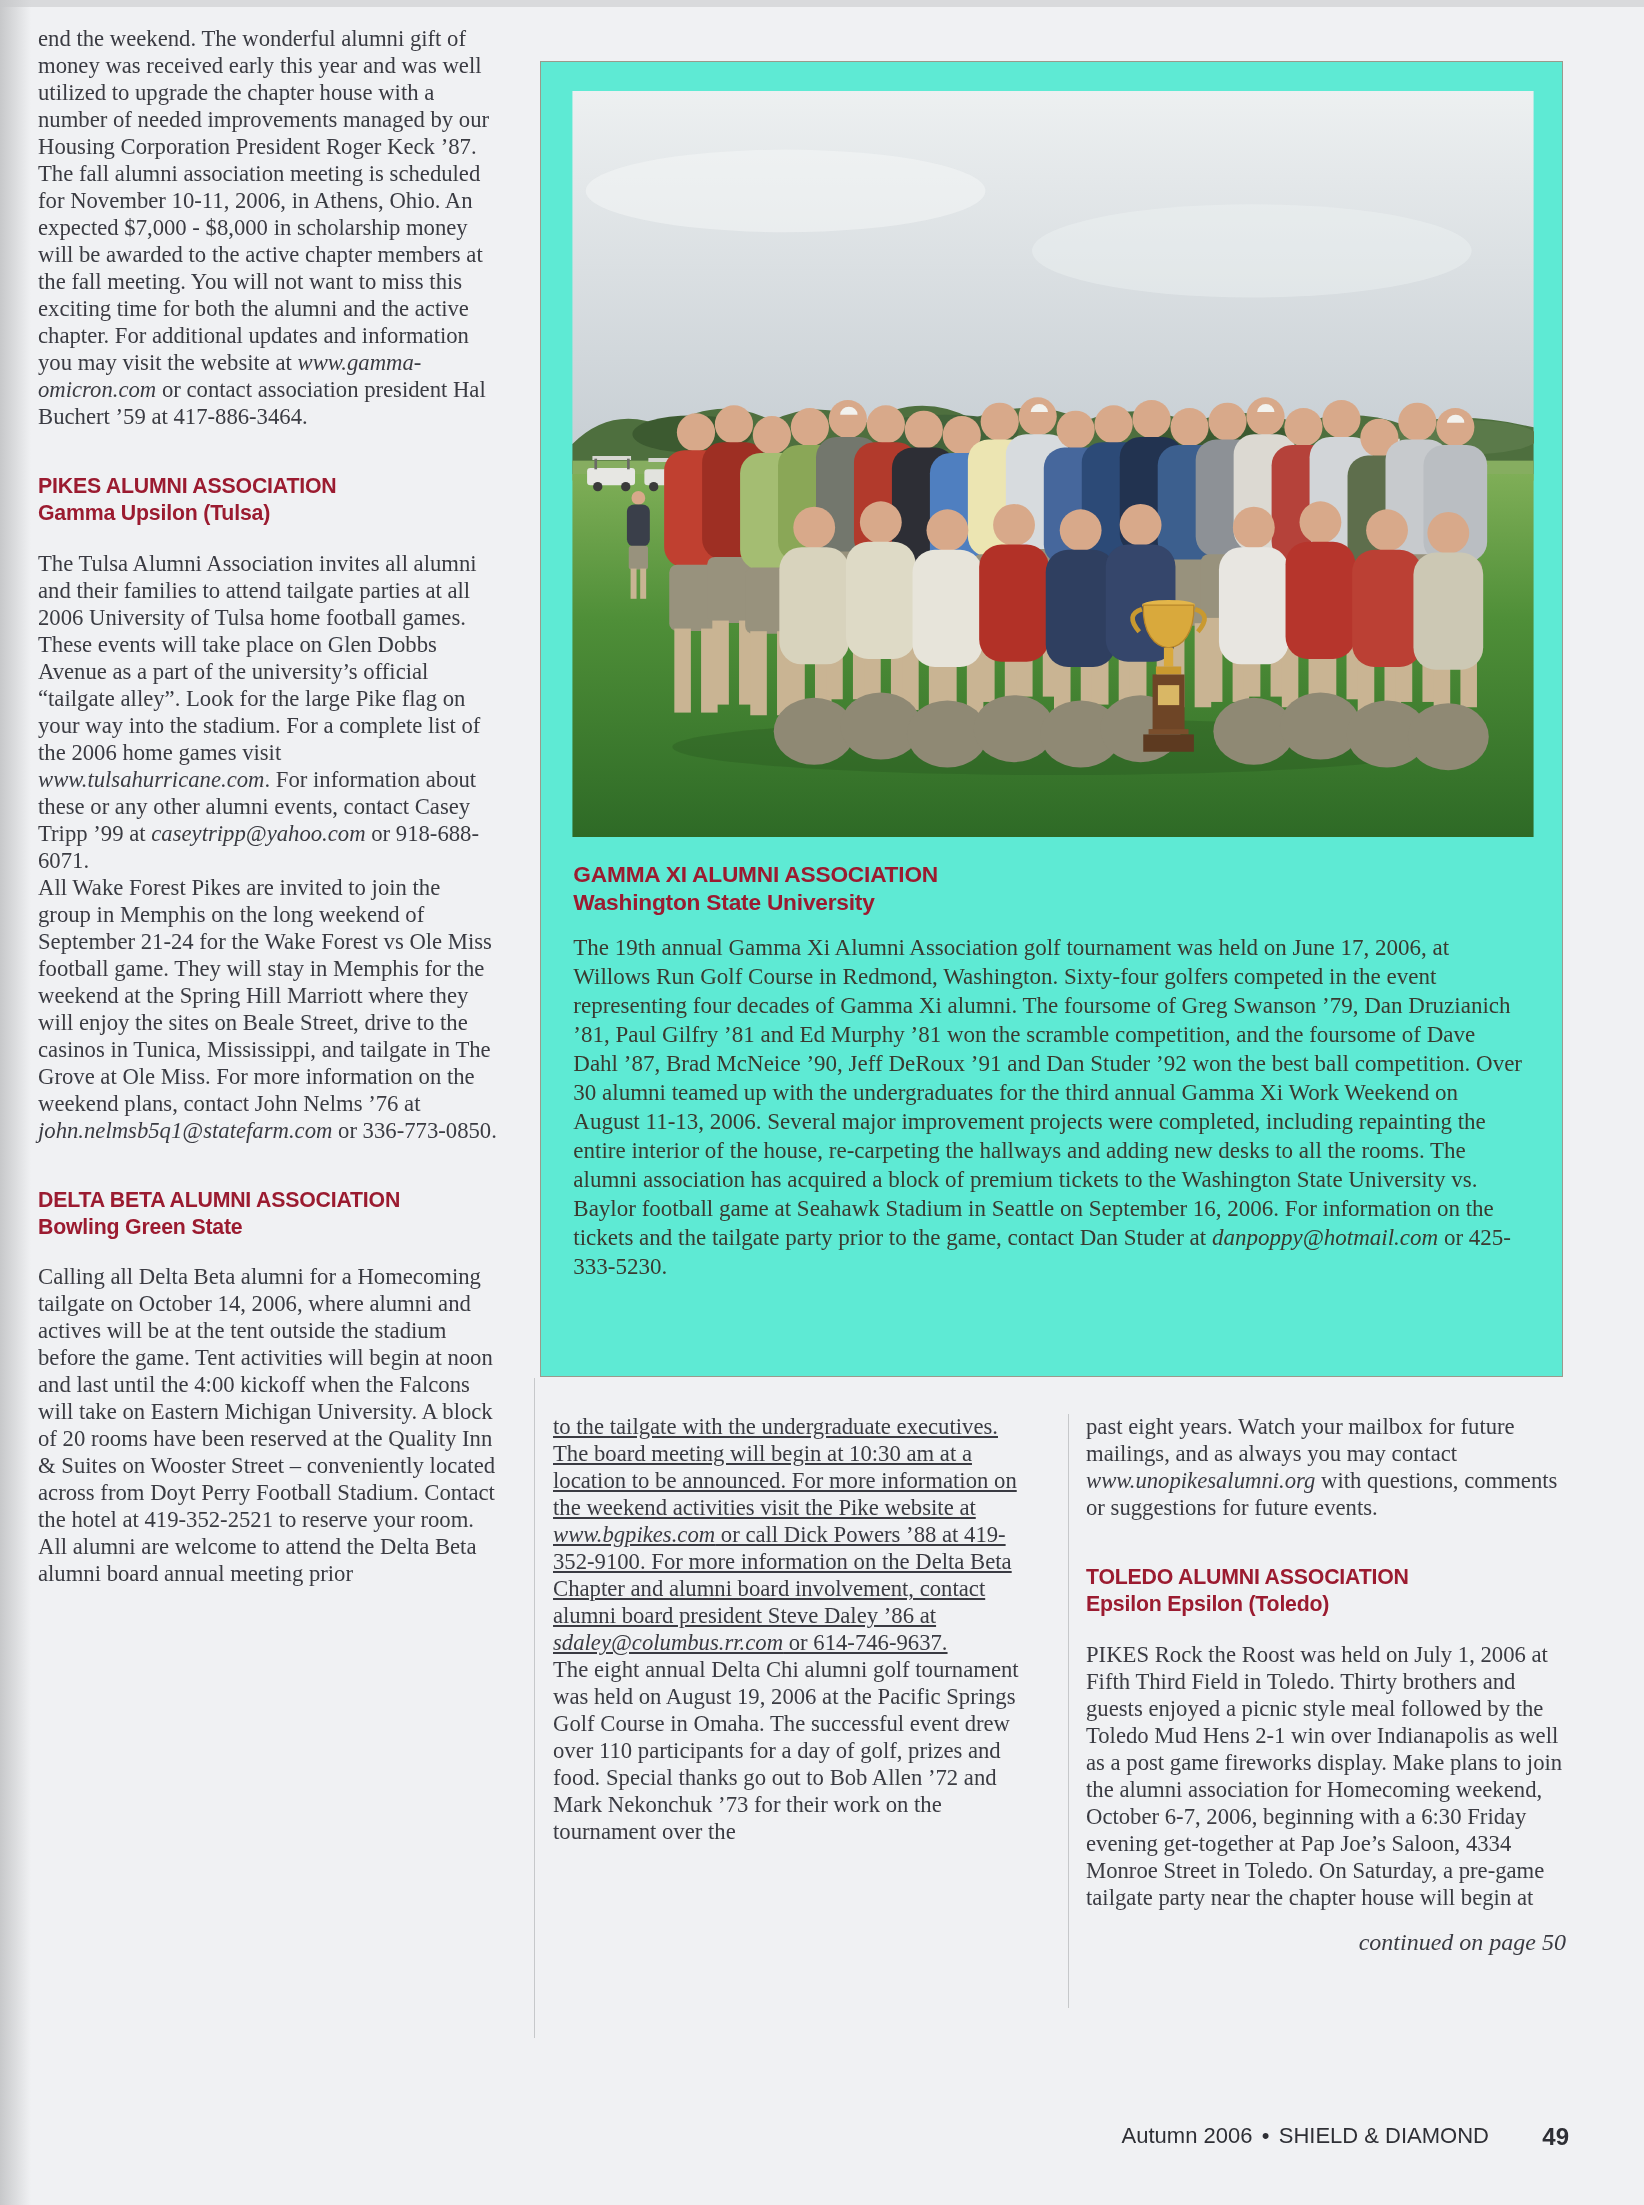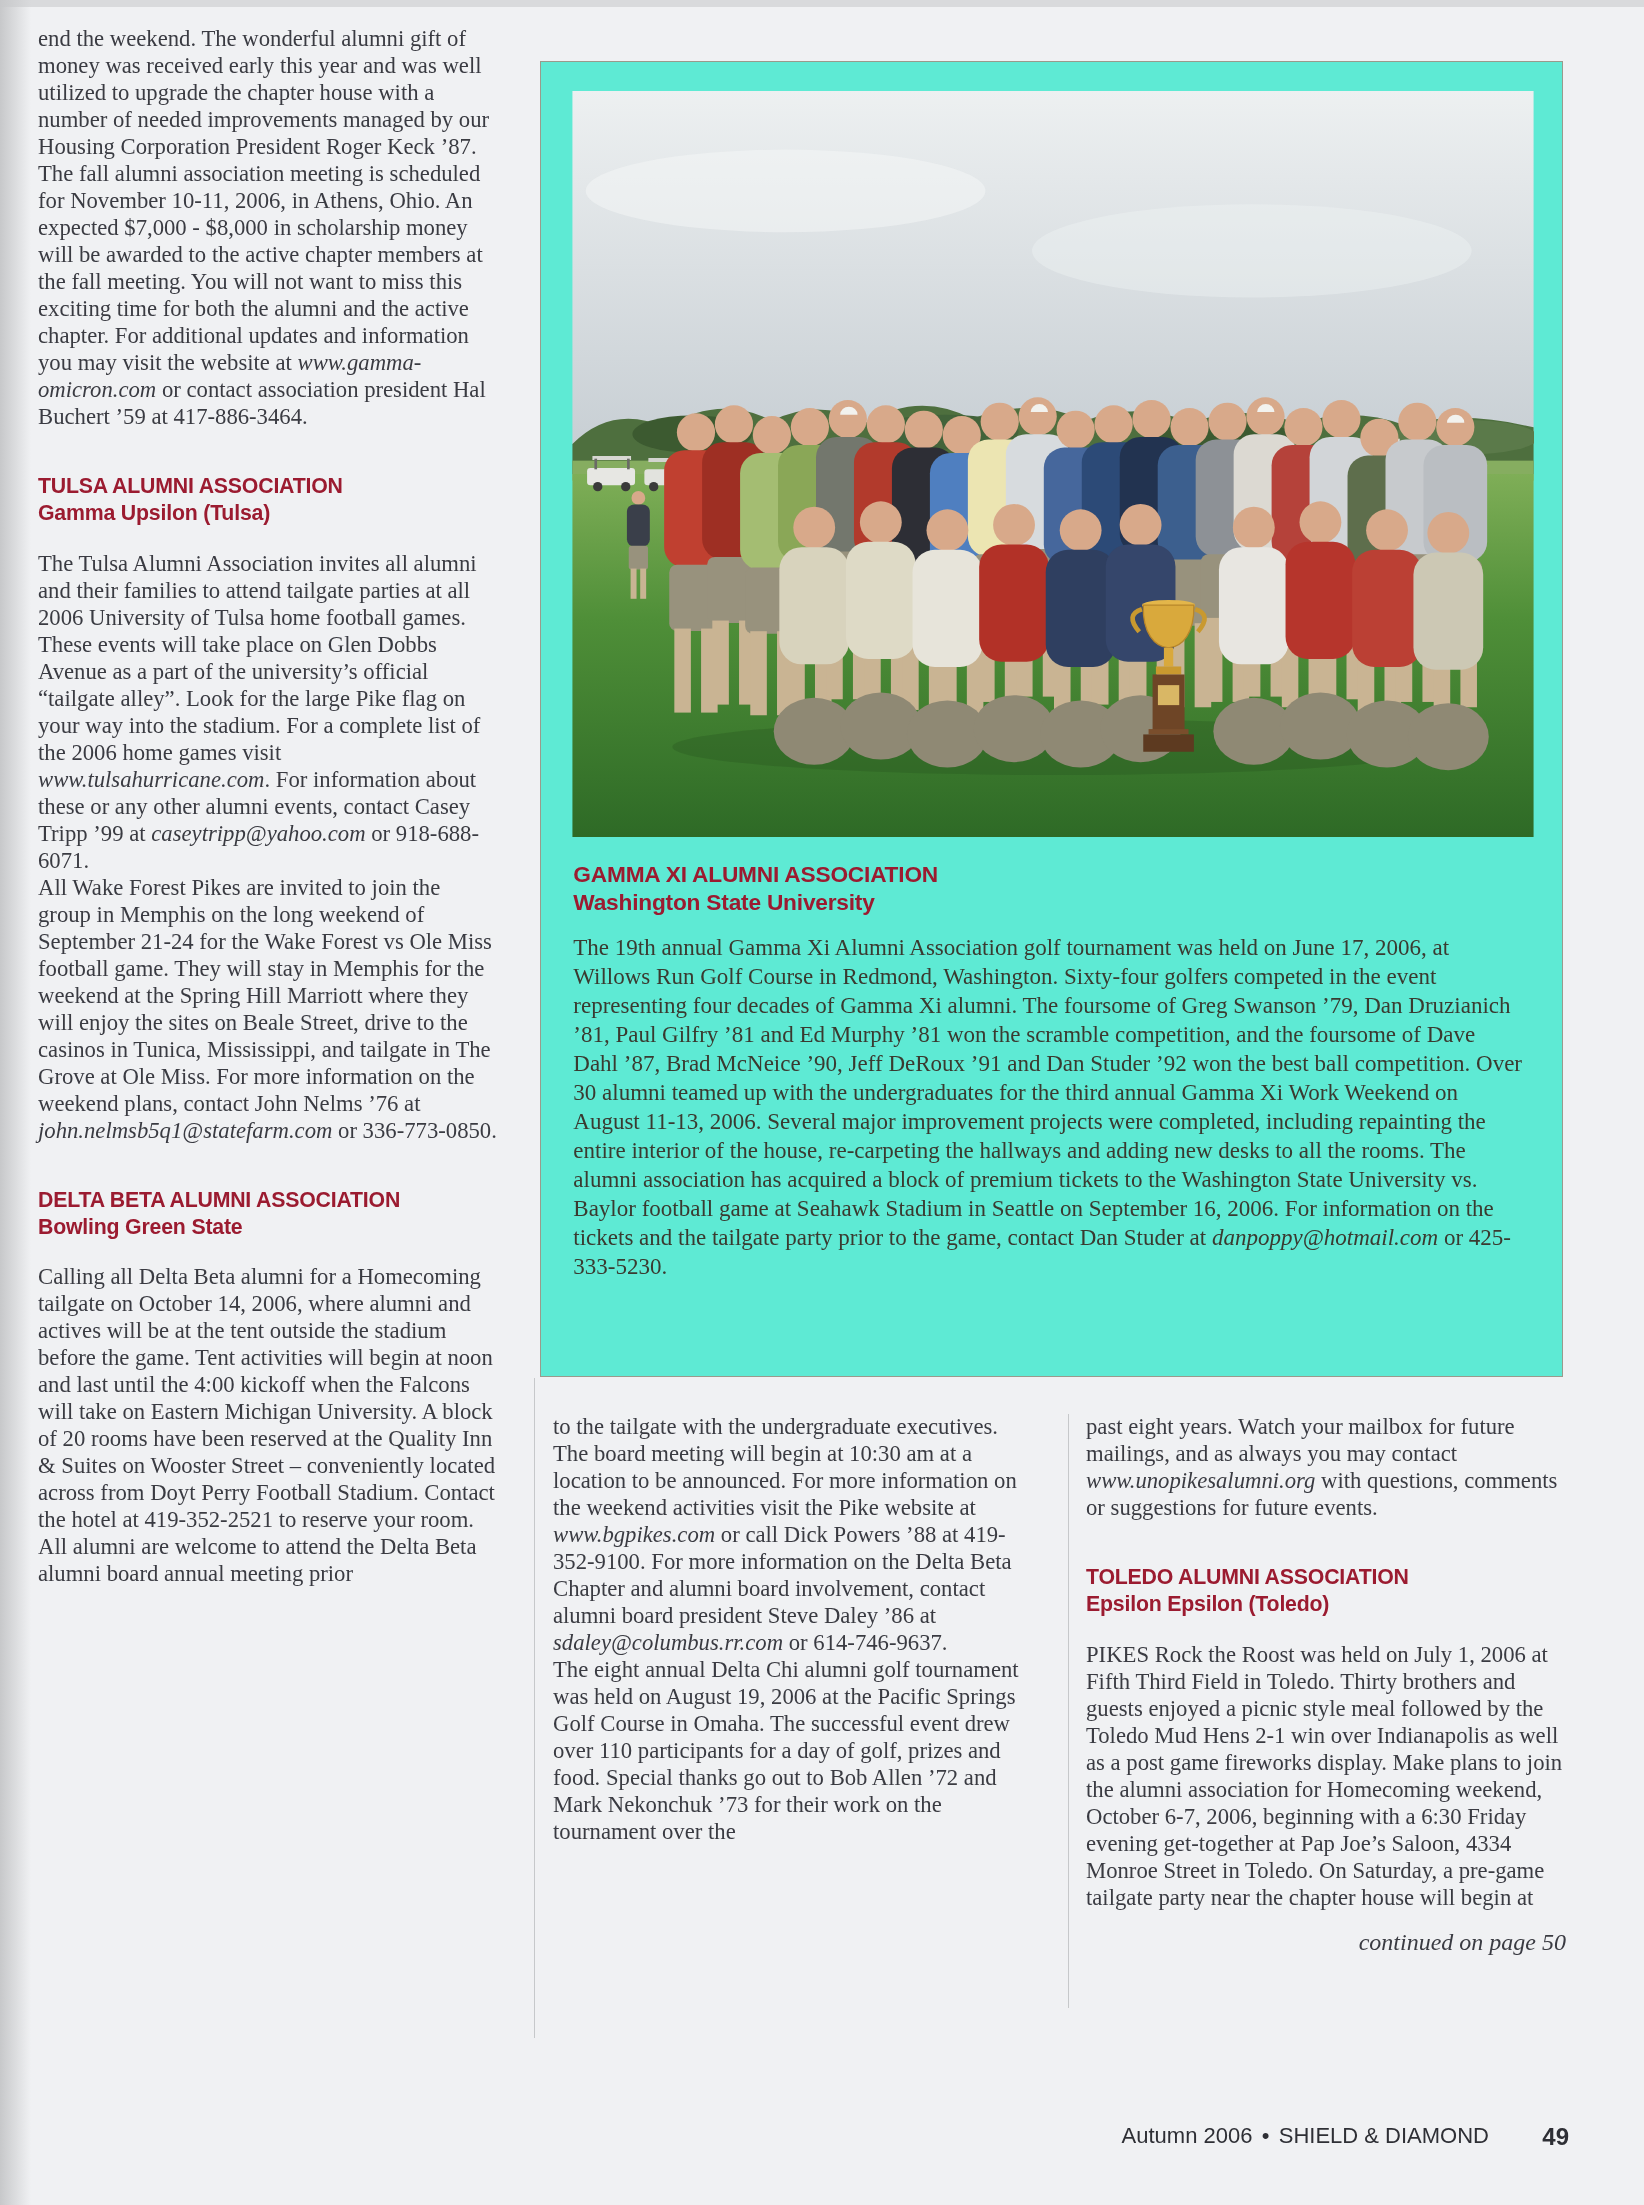--- a/index.html
+++ b/index.html
@@ -25,21 +25,21 @@
   .feature-box{
     position:absolute;left:540px;top:61px;width:1023px;height:1316px;
     background:#5eead4;border:0.7px solid #9a9a8c;box-sizing:border-box;
     padding:29px 31px 0 31px;overflow:hidden;
   }
   .photo{width:962px;height:746px;display:block;}
   .feature-head{margin:22.7px 0 17.3px 1.3px;font-size:22.7px;line-height:28px;}
   .feature-text{font-size:23px;line-height:29px;margin:0 6.7px 0 1.3px;color:#3a3a30;}
 
   .col-mid{position:absolute;left:553px;top:1413px;width:467px;}
-  .col-mid .body-text:first-child{margin-top:0;}
+  .col-mid .body-text:first-child{margin-top:0;text-decoration:underline;}
   .col-right{position:absolute;left:1086px;top:1413px;width:480px;}
 
   .continued{font-style:italic;text-align:right;font-size:24px;line-height:29px;margin-top:17.3px;}
 
   .v-divider{position:absolute;width:1.3px;background:#c6c8ca;}
   .v1{left:534px;top:1378px;height:660px;}
   .v2{left:1068px;top:1414px;height:594px;}
 
   .footer{position:absolute;right:75px;top:2123px;display:flex;align-items:flex-start;gap:9.3px;
     font-family:"Liberation Sans", sans-serif;color:#2e2f35;font-size:22px;}
@@ -49,21 +49,21 @@
 <body>
 
 <div class="page">
   <div class="scan-top"></div>
   <div class="scan-edge"></div>
 
   <div class="col-left">
     <p class="body-text"><span>end the weekend. The wonderful alumni gift of money was received early this year and was well utilized to upgrade the chapter house with a number of needed improvements managed by our Housing Corporation President Roger Keck ’87. The fall alumni association meeting is scheduled for November 10-11, 2006, in Athens, Ohio. An expected $7,000 - $8,000 in scholarship money will be awarded to the active chapter members at the fall meeting. You will not want to miss this exciting time for both the alumni and the active chapter. For additional updates and information you may visit the website at </span><span class="it">www.gamma-omicron.com</span><span> or contact association president Hal Buchert ’59 at 417-886-3464.</span></p>
 
     <div class="sec-head">
-      <span class="l1">TULSA ALUMNI ASSOCIATION</span>
+      <span class="l1">PIKES ALUMNI ASSOCIATION</span>
       <span class="l2">Gamma Upsilon (Tulsa)</span>
     </div>
     <p class="body-text"><span>The Tulsa Alumni Association invites all alumni and their families to attend tailgate parties at all 2006 University of Tulsa home football games. These events will take place on Glen Dobbs Avenue as a part of the university’s official “tailgate alley”. Look for the large Pike flag on your way into the stadium. For a complete list of the 2006 home games visit </span><span class="it">www.tulsahurricane.com</span><span>. For information about these or any other alumni events, contact Casey Tripp ’99 at </span><span class="it">caseytripp@yahoo.com</span><span> or 918-688-6071.</span></p>
 
     <p class="body-text"><span>All Wake Forest Pikes are invited to join the group in Memphis on the long weekend of September 21-24 for the Wake Forest vs Ole Miss football game. They will stay in Memphis for the weekend at the Spring Hill Marriott where they will enjoy the sites on Beale Street, drive to the casinos in Tunica, Mississippi, and tailgate in The Grove at Ole Miss. For more information on the weekend plans, contact John Nelms ’76 at </span><span class="it">john.nelmsb5q1@statefarm.com</span><span> or 336-773-0850.</span></p>
 
     <div class="sec-head">
       <span class="l1">DELTA BETA ALUMNI ASSOCIATION</span>
       <span class="l2">Bowling Green State</span>
     </div>

